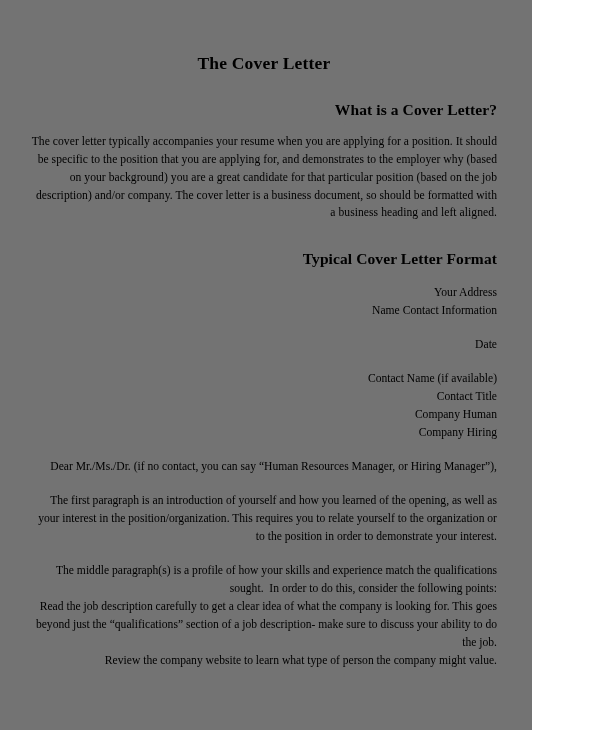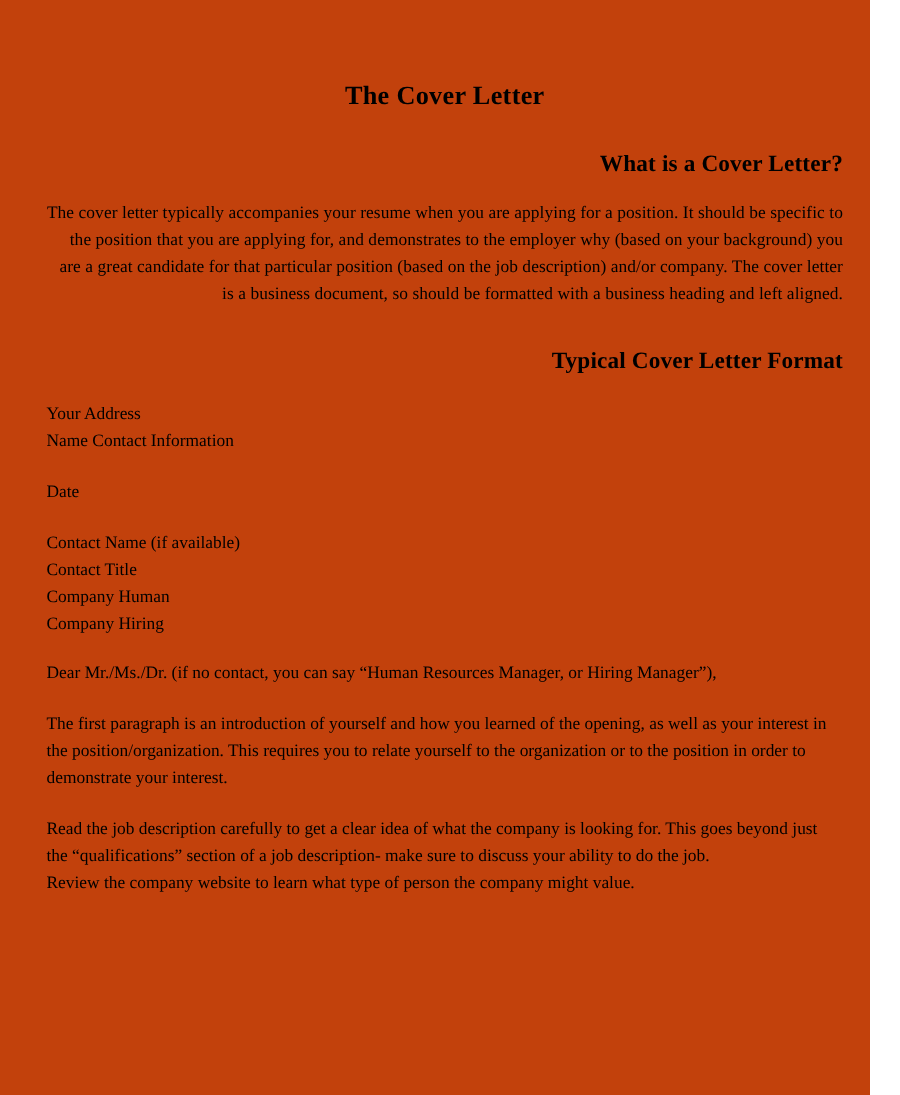--- a/index.html
+++ b/index.html
@@ -9,25 +9,25 @@
   }
   body {
     width: 600px;
     height: 730px;
     font-family: "Liberation Serif", serif;
     color: #000000;
     overflow: hidden;
   }
   .page {
     position: relative;
-    width: 580px;
+    width: 532px;
     height: 730px;
-    background: #c2410c;
+    background: #737373;
     box-sizing: border-box;
-    padding: 40px 18px 0 31px;
+    padding: 40px 35px 0 31px;
   }
   .doc-title {
     text-align: center;
     font-size: 17.5px;
     font-weight: bold;
     letter-spacing: 0.2px;
     margin: 13px 0 0 0;
     line-height: 1.2;
   }
   .section-heading {
@@ -49,20 +49,21 @@
     letter-spacing: 0.05px;
   }
   .block {
     font-size: 11.6px;
     line-height: 1.55;
     margin: 16px 0 0 0;
   }
   .block .line {
     display: block;
     white-space: pre-wrap;
+    text-align: right;
   }
 </style>
 </head>
 <body>
 
 <div class="page">
 
   <h1 class="doc-title">The Cover Letter</h1>
 
   <h2 class="section-heading">What is a Cover Letter?</h2>
@@ -89,17 +90,18 @@
 
   <div class="block">
     <span class="line">Dear Mr./Ms./Dr. (if no contact, you can say “Human Resources Manager, or Hiring Manager”),</span>
   </div>
 
   <div class="block">
     <span class="line">The first paragraph is an introduction of yourself and how you learned of the opening, as well as your interest in the position/organization. This requires you to relate yourself to the organization or to the position in order to demonstrate your interest.</span>
   </div>
 
   <div class="block">
+    <span class="line">The middle paragraph(s) is a profile of how your skills and experience match the qualifications sought.  In order to do this, consider the following points:</span>
     <span class="line">Read the job description carefully to get a clear idea of what the company is looking for. This goes beyond just the “qualifications” section of a job description- make sure to discuss your ability to do the job.</span>
     <span class="line">Review the company website to learn what type of person the company might value.</span>
   </div>
 
 </div>
 
 </body></html>

